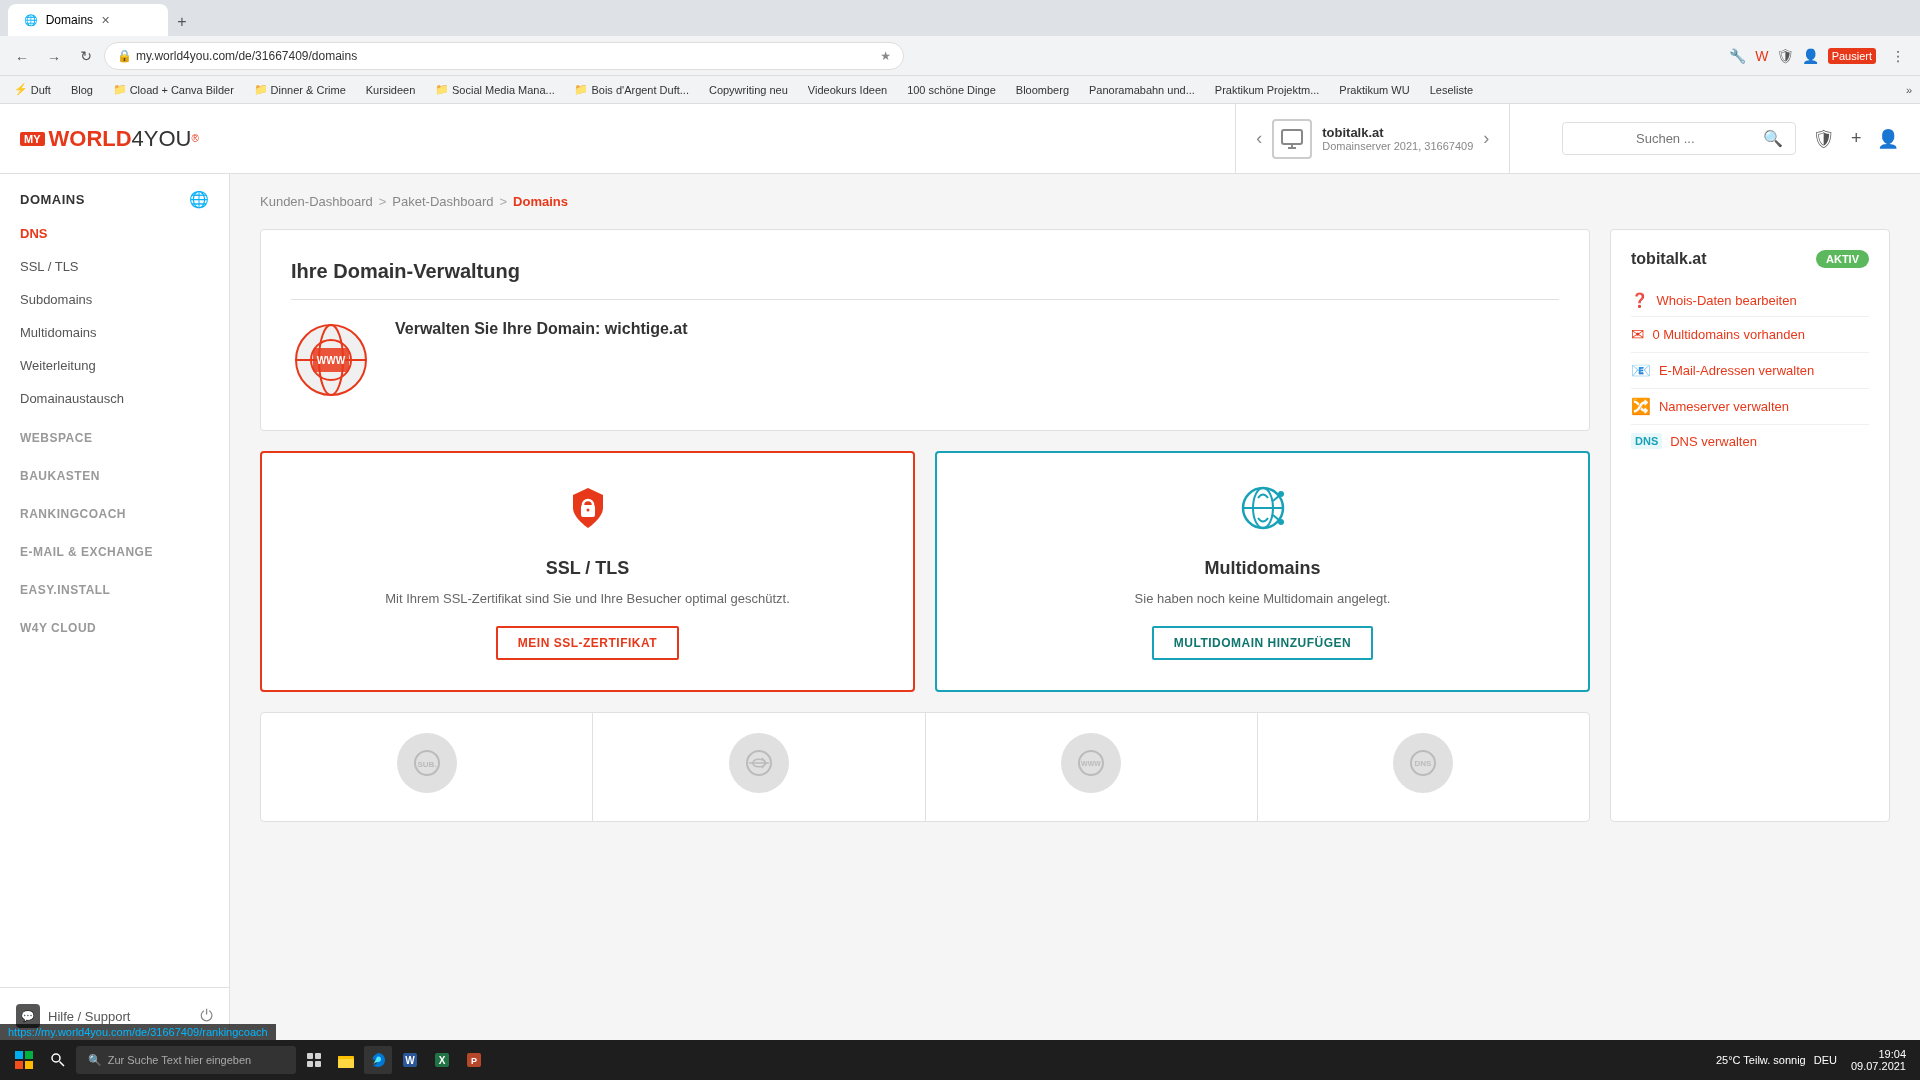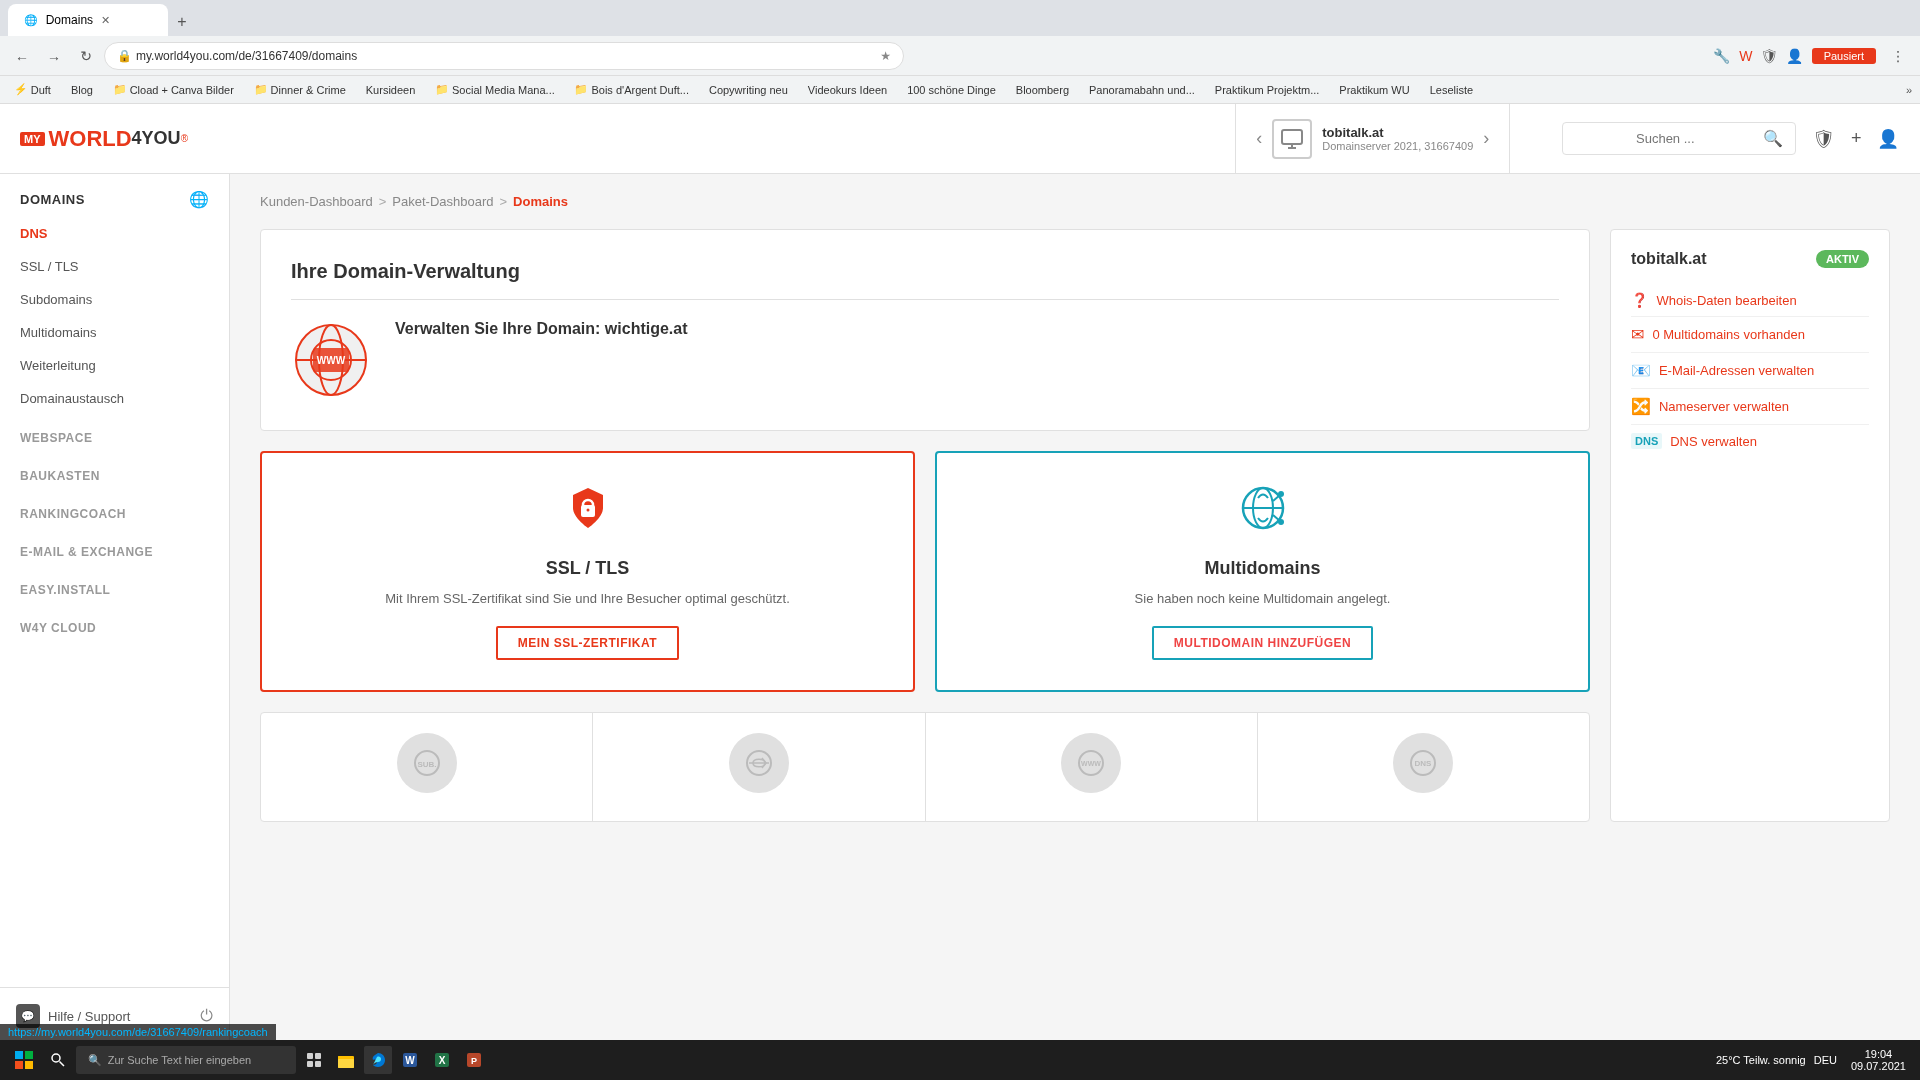--- a/index.html
+++ b/index.html
@@ -79,35 +79,35 @@
     .panel-link:last-child { border-bottom: none; }
 
     
     .feature-cards-row { display: flex; gap: 20px; margin-bottom: 20px; }
     .feature-card { flex: 1; background: #fff; border: 2px solid #e8381a; border-radius: 4px; padding: 30px 20px; display: flex; flex-direction: column; align-items: center; text-align: center; }
     .feature-card.teal { border-color: #17a2b8; }
     .feature-card-icon { font-size: 40px; margin-bottom: 16px; }
     .feature-card-title { font-size: 18px; font-weight: bold; color: #333; margin-bottom: 12px; }
     .feature-card-desc { font-size: 13px; color: #666; margin-bottom: 20px; flex: 1; }
     .feature-card-btn { border: 2px solid #e8381a; background: none; color: #e8381a; padding: 8px 20px; font-size: 12px; font-weight: bold; letter-spacing: 0.5px; cursor: pointer; border-radius: 2px; }
-    .feature-card-btn.teal-btn { border-color: #17a2b8; color: #ef4444; }
+    .feature-card-btn.teal-btn { border-color: #17a2b8; color: #0f766e; }
 
     
     .bottom-cards-row { display: flex; gap: 0; background: #fff; border: 1px solid #e0e0e0; border-radius: 4px; overflow: hidden; }
     .bottom-card { flex: 1; padding: 20px; display: flex; flex-direction: column; align-items: center; text-align: center; border-right: 1px solid #e0e0e0; }
     .bottom-card:last-child { border-right: none; }
     .bottom-card-icon { width: 60px; height: 60px; border-radius: 50%; background: #e0e0e0; display: flex; align-items: center; justify-content: center; font-size: 24px; color: #aaa; margin-bottom: 8px; }
 
     
     .taskbar { height: 40px; background: #1e1e1e; display: flex; align-items: center; padding: 0 8px; gap: 4px; position: fixed; bottom: 0; left: 0; width: 100%; z-index: 100; }
     .taskbar-start { width: 32px; height: 32px; display: flex; align-items: center; justify-content: center; cursor: pointer; }
     .taskbar-icon { width: 28px; height: 28px; display: flex; align-items: center; justify-content: center; cursor: pointer; border-radius: 2px; }
     .taskbar-spacer { flex: 1; }
     .taskbar-system { display: flex; align-items: center; gap: 8px; color: #fff; font-size: 11px; }
-    .taskbar-time { display: flex; flex-direction: column; align-items: center; font-size: 11px; color: #fff; cursor: pointer; padding: 0 6px; }
+    .taskbar-time { display: flex; flex-direction: column; align-items: flex-end; font-size: 11px; color: #fff; cursor: pointer; padding: 0 6px; }
 
     .status-bar-tooltip { font-size: 11px; color: #00b7ff; background: rgba(0,0,0,0.7); position: fixed; bottom: 40px; left: 0; padding: 2px 8px; }
   </style>
 </head>
 <body>
 
 <div class="tab-bar">
   <div class="tab">
     <span style="font-size:11px; color:#e8381a;">🌐</span>
     <span>Domains</span>
@@ -125,21 +125,21 @@
       <span style="color:#555; font-size:12px;">🔒</span>
       <span class="url-text">my.world4you.com/de/31667409/domains</span>
       <span style="margin-left:auto; color:#888; font-size:12px;">★</span>
     </div>
   </div>
   <div style="display:flex; align-items:center; gap:8px; margin-left:8px;">
     <span style="font-size:14px; color:#555; cursor:pointer;">🔧</span>
     <span style="font-size:14px; color:#e8381a; cursor:pointer;">W</span>
     <span style="font-size:14px; color:#555; cursor:pointer;">🛡</span>
     <span style="font-size:14px; color:#555; cursor:pointer;">👤</span>
-    <span style="background:#e8381a; color:#fff; font-size:11px; padding:2px 12px; border-radius:3px; cursor:pointer;">Pausiert</span>
+    <span style="background:#e8381a; color:#fff; font-size:11px; padding:2px 4px; border-radius:3px; cursor:pointer;">Pausiert</span>
     <button class="nav-btn">⋮</button>
   </div>
 </div>
 
 <div class="bookmarks-bar">
   <span class="bookmark-item">⚡ <span>Duft</span></span>
   <span class="bookmark-item">
       <span>Blog</span>
     </span>
   <span class="bookmark-item">📁 <span>Cload + Canva Bilder</span></span>
@@ -175,21 +175,21 @@
     </span>
   <span style="margin-left:auto; cursor:pointer; color:#555;">»</span>
 </div>
 
 <div class="app-container">
 
   <div class="app-header">
     <div class="logo">
       <span class="logo-my">MY</span>
       <span style="color:#e8381a; font-weight:bold; font-size:22px;">WORLD</span>
-      <span style="color:#333; font-weight:bold; font-size:18px;">4YOU</span>
+      <span style="color:#333; font-weight:normal; font-size:22px;">4YOU</span>
       <span class="logo-reg">®</span>
     </div>
     <div class="header-spacer"></div>
     <div class="header-server">
       <button class="server-nav-btn">‹</button>
       <div class="server-icon-box">
         <svg width="24" height="24" viewBox="0 0 24 24" fill="none" stroke="#888" stroke-width="2">
           <rect x="2" y="3" width="20" height="14" rx="2" ry="2"></rect>
           <line x1="8" y1="21" x2="16" y2="21"></line>
           <line x1="12" y1="17" x2="12" y2="21"></line>

